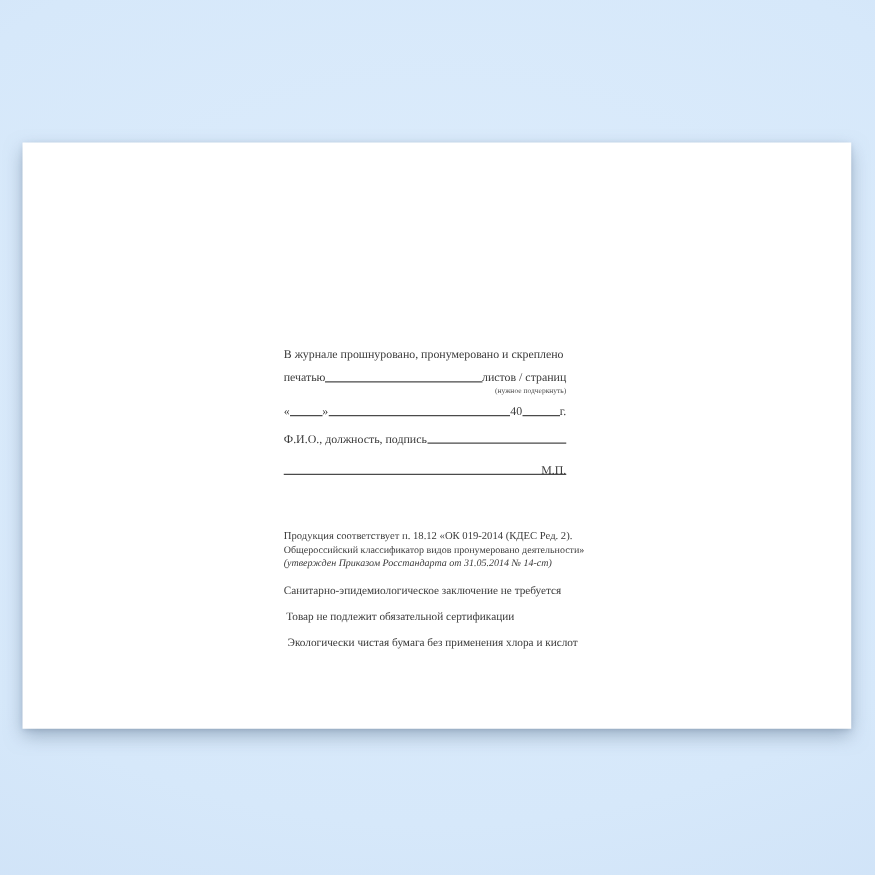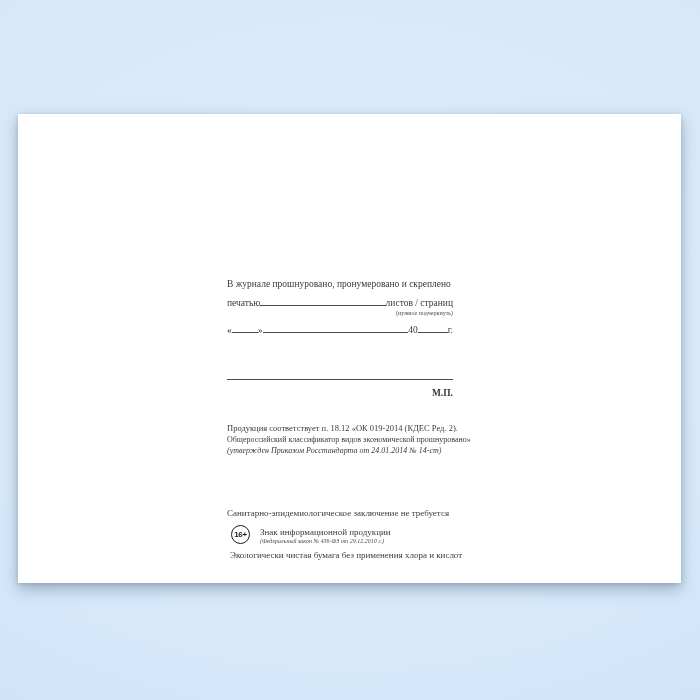--- a/index.html
+++ b/index.html
@@ -18,21 +18,21 @@
   .flexrow{display:flex;align-items:baseline;}
   .fill{flex:1 1 auto;height:0;border-bottom:1px solid #4a4a4a;align-self:flex-end;margin-bottom:2px;}
   .fillfix{flex:0 0 auto;height:0;border-bottom:1px solid #4a4a4a;align-self:flex-end;margin-bottom:2px;}
   .w26{width:26px;} .w30{width:30px;}
   .hint{font-size:6px;line-height:7px;text-align:right;color:#4a4a4a;padding-right:2px;}
   .blank-line{height:9px;border-bottom:1px solid #4a4a4a;}
   .right{text-align:right;}
   .para1{font-size:8.5px;line-height:11px;}
   .para2{font-size:8px;line-height:11px;}
   .para3{font-size:8px;line-height:11px;font-style:italic;}
-  .stmt{font-size:9px;margin-top:41px;}
+  .stmt{font-size:9px;}
   .badge-row{display:flex;align-items:flex-start;}
   .badge{
     width:19px;height:19px;border:1.8px solid #1c1c1c;border-radius:50%;
     display:flex;align-items:center;justify-content:center;
     font-family:"Liberation Sans","DejaVu Sans",sans-serif;
     font-weight:bold;font-size:8px;letter-spacing:-0.4px;color:#1c1c1c;
     box-sizing:border-box;background:#fff;flex:0 0 auto;
   }
   .age-text{margin-left:10px;margin-top:2px;}
   .age-title{font-size:9px;line-height:10px;}
@@ -56,37 +56,35 @@
   <div class="l flexrow" style="top:211px;">
     <span>«</span>
     <span class="fillfix w26"></span>
     <span>»</span>
     <span class="fill"></span>
     <span>40</span>
     <span class="fillfix w30"></span>
     <span>г.</span>
   </div>
 
+  <div class="l flexrow" style="top:233px;">
+    <span>Ф.И.О., должность, подпись</span>
+    <span class="fill"></span>
+  </div>
 
   <div class="l blank-line" style="top:256px;"></div>
 
-  <div class="l right" style="top:274px;font-weight:bold;">М.П.</div>
+  <div class="l right" style="top:258px;">М.П.</div>
 
   <div class="l" style="top:309px;">
     <div class="para1">Продукция соответствует п. 18.12 «ОК 019-2014 (КДЕС Ред. 2).</div>
-    <div class="para2">Общероссийский классификатор видов экономической прошнуровано»</div>
-    <div class="para3">(утвержден Приказом Росстандарта от 24.01.2014 № 14-ст)</div>
+    <div class="para2">Общероссийский классификатор видов пронумеровано деятельности»</div>
+    <div class="para3">(утвержден Приказом Росстандарта от 31.05.2014 № 14-ст)</div>
   </div>
 
   <div class="l stmt" style="top:353px;">Санитарно-эпидемиологическое заключение не требуется</div>
 
+  <div class="l stmt" style="top:374px;left:211px;">Товар не подлежит обязательной сертификации</div>
 
   <div class="l stmt" style="top:395px;left:212px;text-align:right;">Экологически чистая бумага без применения хлора и кислот</div>
 
-  <div class="l badge-row" style="top:411px;left:213px;">
-    <span class="badge">16+</span>
-    <span class="age-text">
-      <div class="age-title">Знак информационной продукции</div>
-      <div class="age-law">(Федеральный закон № 436-ФЗ от 29.12.2010 г.)</div>
-    </span>
-  </div>
 
 </div>
 
 </body></html>

